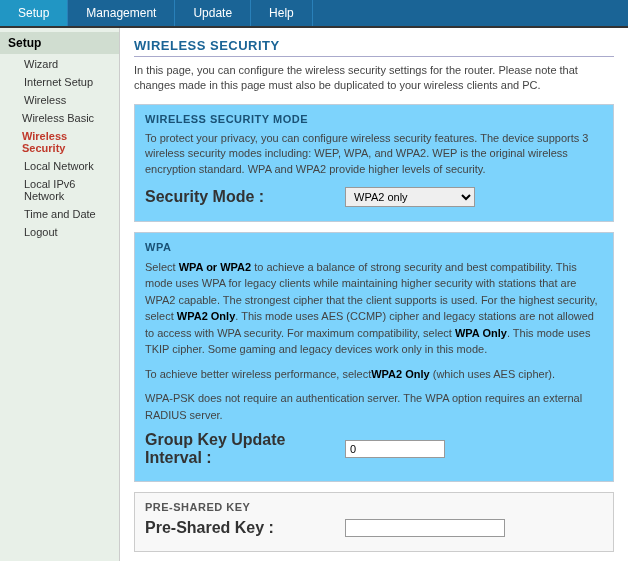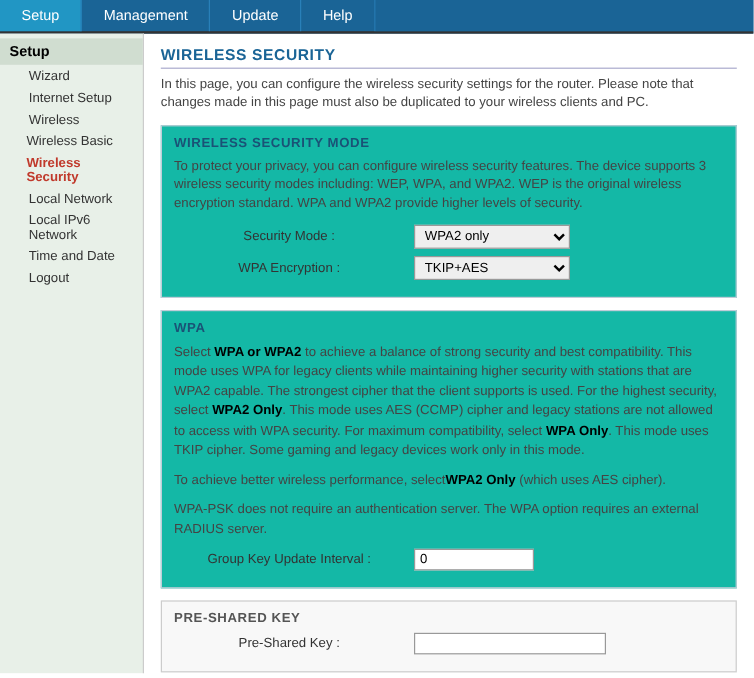--- a/index.html
+++ b/index.html
@@ -23,25 +23,25 @@
 
     
     .content { flex: 1; padding: 10px 14px; overflow-y: auto; background: #fff; position: relative; }
 
     
     .watermark { position: absolute; top: 50%; left: 50%; transform: translate(-50%, -50%); font-size: 48px; color: rgba(180,200,220,0.25); font-weight: bold; pointer-events: none; white-space: nowrap; z-index: 0; }
 
     .section-title { font-size: 13px; font-weight: bold; color: #1a6496; border-bottom: 1px solid #aac; padding-bottom: 3px; margin-bottom: 6px; letter-spacing: 0.5px; }
     .section-desc { font-size: 11px; color: #444; margin-bottom: 10px; line-height: 1.4; }
 
-    .sub-section { background: #14b8a6; border: 1px solid #c0ccd8; padding: 8px 10px; margin-bottom: 10px; }
+    .sub-section { background: #7dd3fc; border: 1px solid #c0ccd8; padding: 8px 10px; margin-bottom: 10px; }
     .sub-section-title { font-size: 11px; font-weight: bold; color: #1a5276; margin-bottom: 6px; letter-spacing: 0.5px; }
 
     .form-row { display: flex; align-items: center; margin-bottom: 6px; }
-    .form-label { text-align: center; width: 200px; font-size: 11px; color: #333; padding-right: 8px; font-weight: normal; flex-shrink: 0; }
+    .form-label { text-align: left; width: 200px; font-size: 16px; color: #333; padding-right: 8px; font-weight: bold; flex-shrink: 0; }
     .form-control { font-size: 11px; padding: 2px 4px; border: 1px solid #999; }
     select.form-control { width: 130px; }
     input.form-control { width: 130px; }
 
     .wpa-desc { font-size: 11px; color: #444; line-height: 1.5; margin-bottom: 8px; }
     .wpa-desc b { color: #000; text-align: right; }
 
     .psk-section { background: #f8f8f8; border: 1px solid #ccc; padding: 8px 10px; margin-bottom: 8px; }
     .psk-title { font-size: 11px; font-weight: bold; color: #555; margin-bottom: 6px; letter-spacing: 0.5px; }
 
@@ -89,28 +89,20 @@
           <div class="form-label">Security Mode :</div>
           <select class="form-control">
             <option>WPA2 only</option>
             <option>None</option>
             <option>WEP</option>
             <option>WPA only</option>
             <option>WPA or WPA2</option>
           </select>
         </div>
 
-        <div class="form-row">
-          <div class="form-label">WPA Encryption :</div>
-          <select class="form-control">
-            <option>TKIP+AES</option>
-            <option>TKIP</option>
-            <option>AES</option>
-          </select>
-        </div>
       </div>
 
       <div class="sub-section">
         <div class="sub-section-title">WPA</div>
         <div class="wpa-desc">
           Select <b>WPA or WPA2</b> to achieve a balance of strong security and best compatibility. This mode uses WPA for legacy clients while maintaining higher security with stations that are WPA2 capable. The strongest cipher that the client supports is used. For the highest security, select <b>WPA2 Only</b>. This mode uses AES (CCMP) cipher and legacy stations are not allowed to access with WPA security. For maximum compatibility, select <b>WPA Only</b>. This mode uses TKIP cipher. Some gaming and legacy devices work only in this mode.
         </div>
         <div class="wpa-desc">
           To achieve better wireless performance, select<b>WPA2 Only</b> (which uses AES cipher).
         </div>

